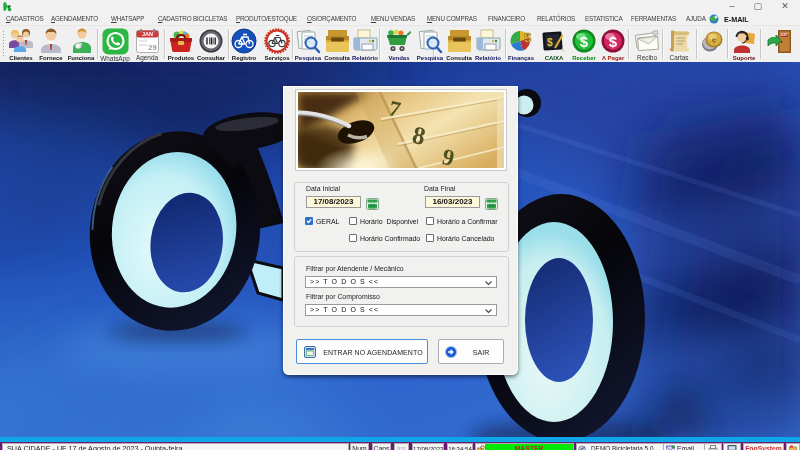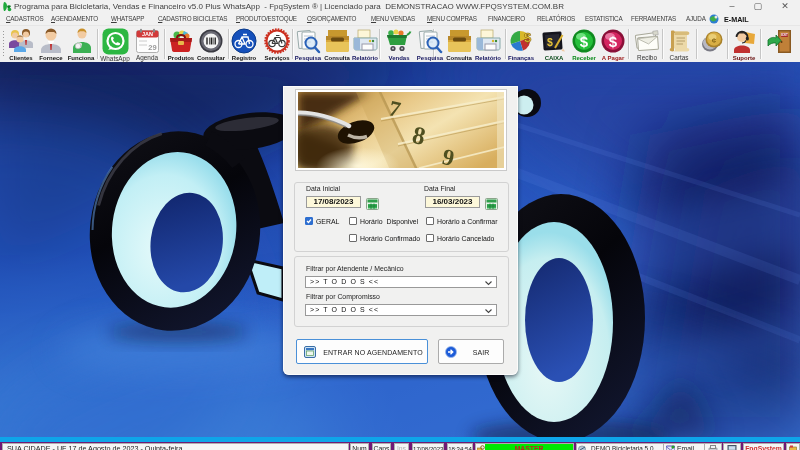--- a/index.html
+++ b/index.html
@@ -134,21 +134,20 @@
  <ellipse cx="559" cy="320" rx="34" ry="62" fill="url(#holeB)"></ellipse>
 </g>
 </svg>
 
 <div id="titlebar">
  <svg style="position:absolute;left:2px;top:1px" width="11" height="11" viewBox="0 0 11 11">
   <path d="M2,1 C4,1 5,3 5,5 C5,7 4,9 3,10 L2,10 C1,8 1,3 2,1 Z" fill="#1faa3c"></path>
   <path d="M5,5 C6,4 8,4 9,5 C8,7 7,7 6,8 Z" fill="#0c7a24"></path>
   <circle cx="7.5" cy="8.5" r="1.8" fill="#1faa3c"></circle>
  </svg>
- <div id="title-txt">Programa para Bicicletaria, Vendas e Financeiro v5.0 Plus WhatsApp&nbsp; - FpqSystem ® | Licenciado para&nbsp; DEMONSTRACAO WWW.FPQSYSTEM.COM.BR</div>
  <div class="wbtn" style="left:727px">–</div>
  <div class="wbtn" style="left:753px">▢</div>
  <div class="wbtn" style="left:780px">✕</div>
 </div>
 
 <div id="menubar">
  <span class="mi" style="left:6px"><u>C</u>ADASTROS</span>
  <span class="mi" style="left:51px"><u>A</u>GENDAMENTO</span>
  <span class="mi" style="left:111px"><u>W</u>HATSAPP</span>
  <span class="mi" style="left:158px"><u>C</u>ADASTRO BICICLETAS</span>

